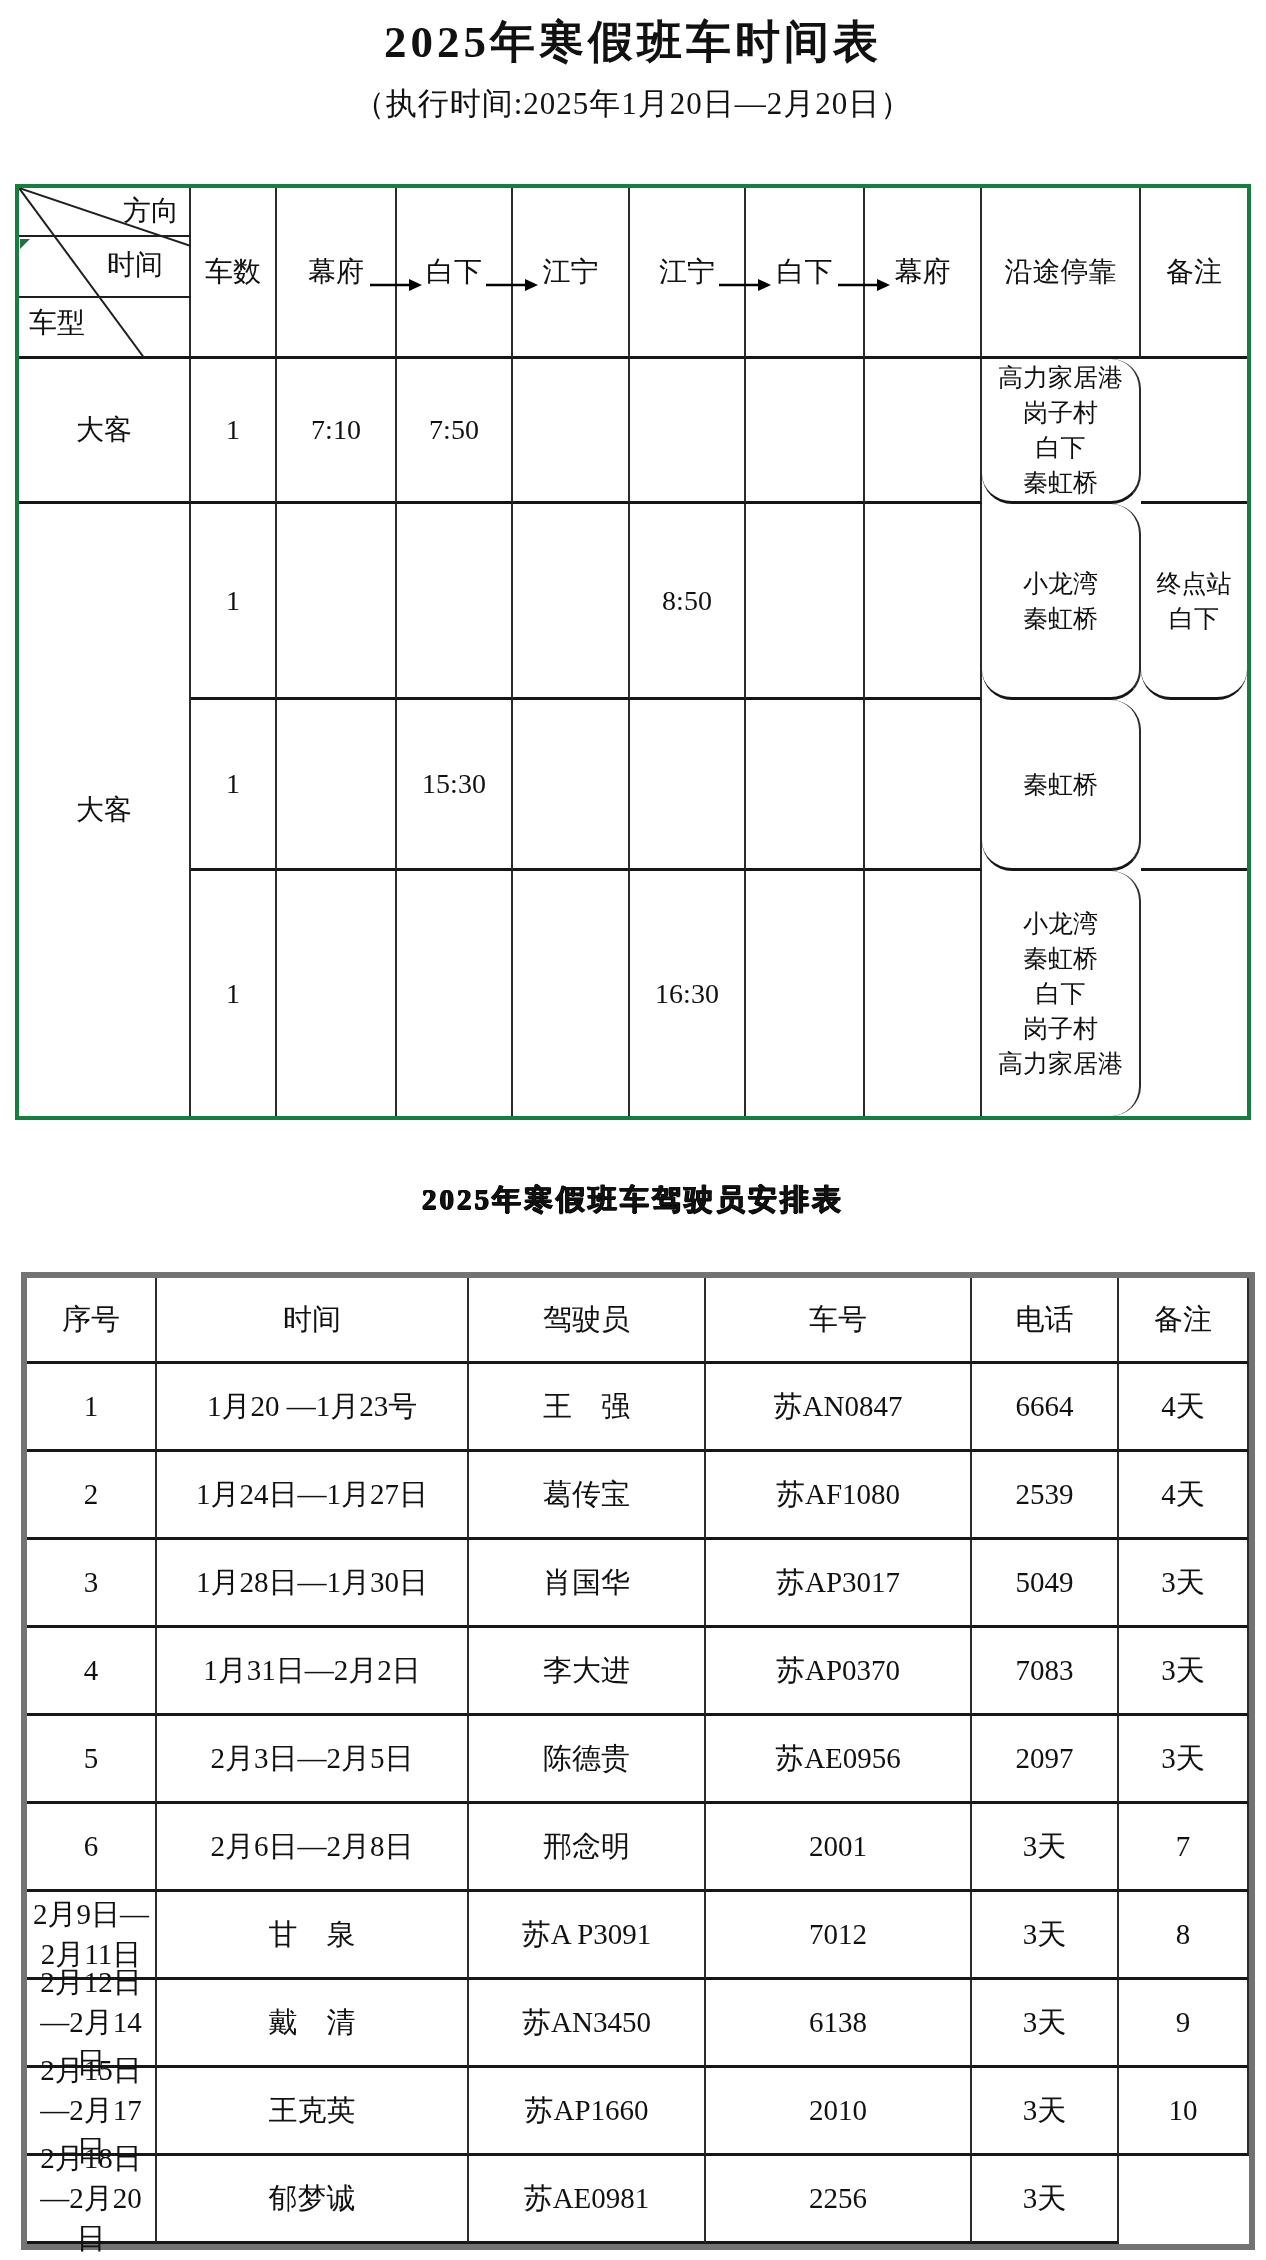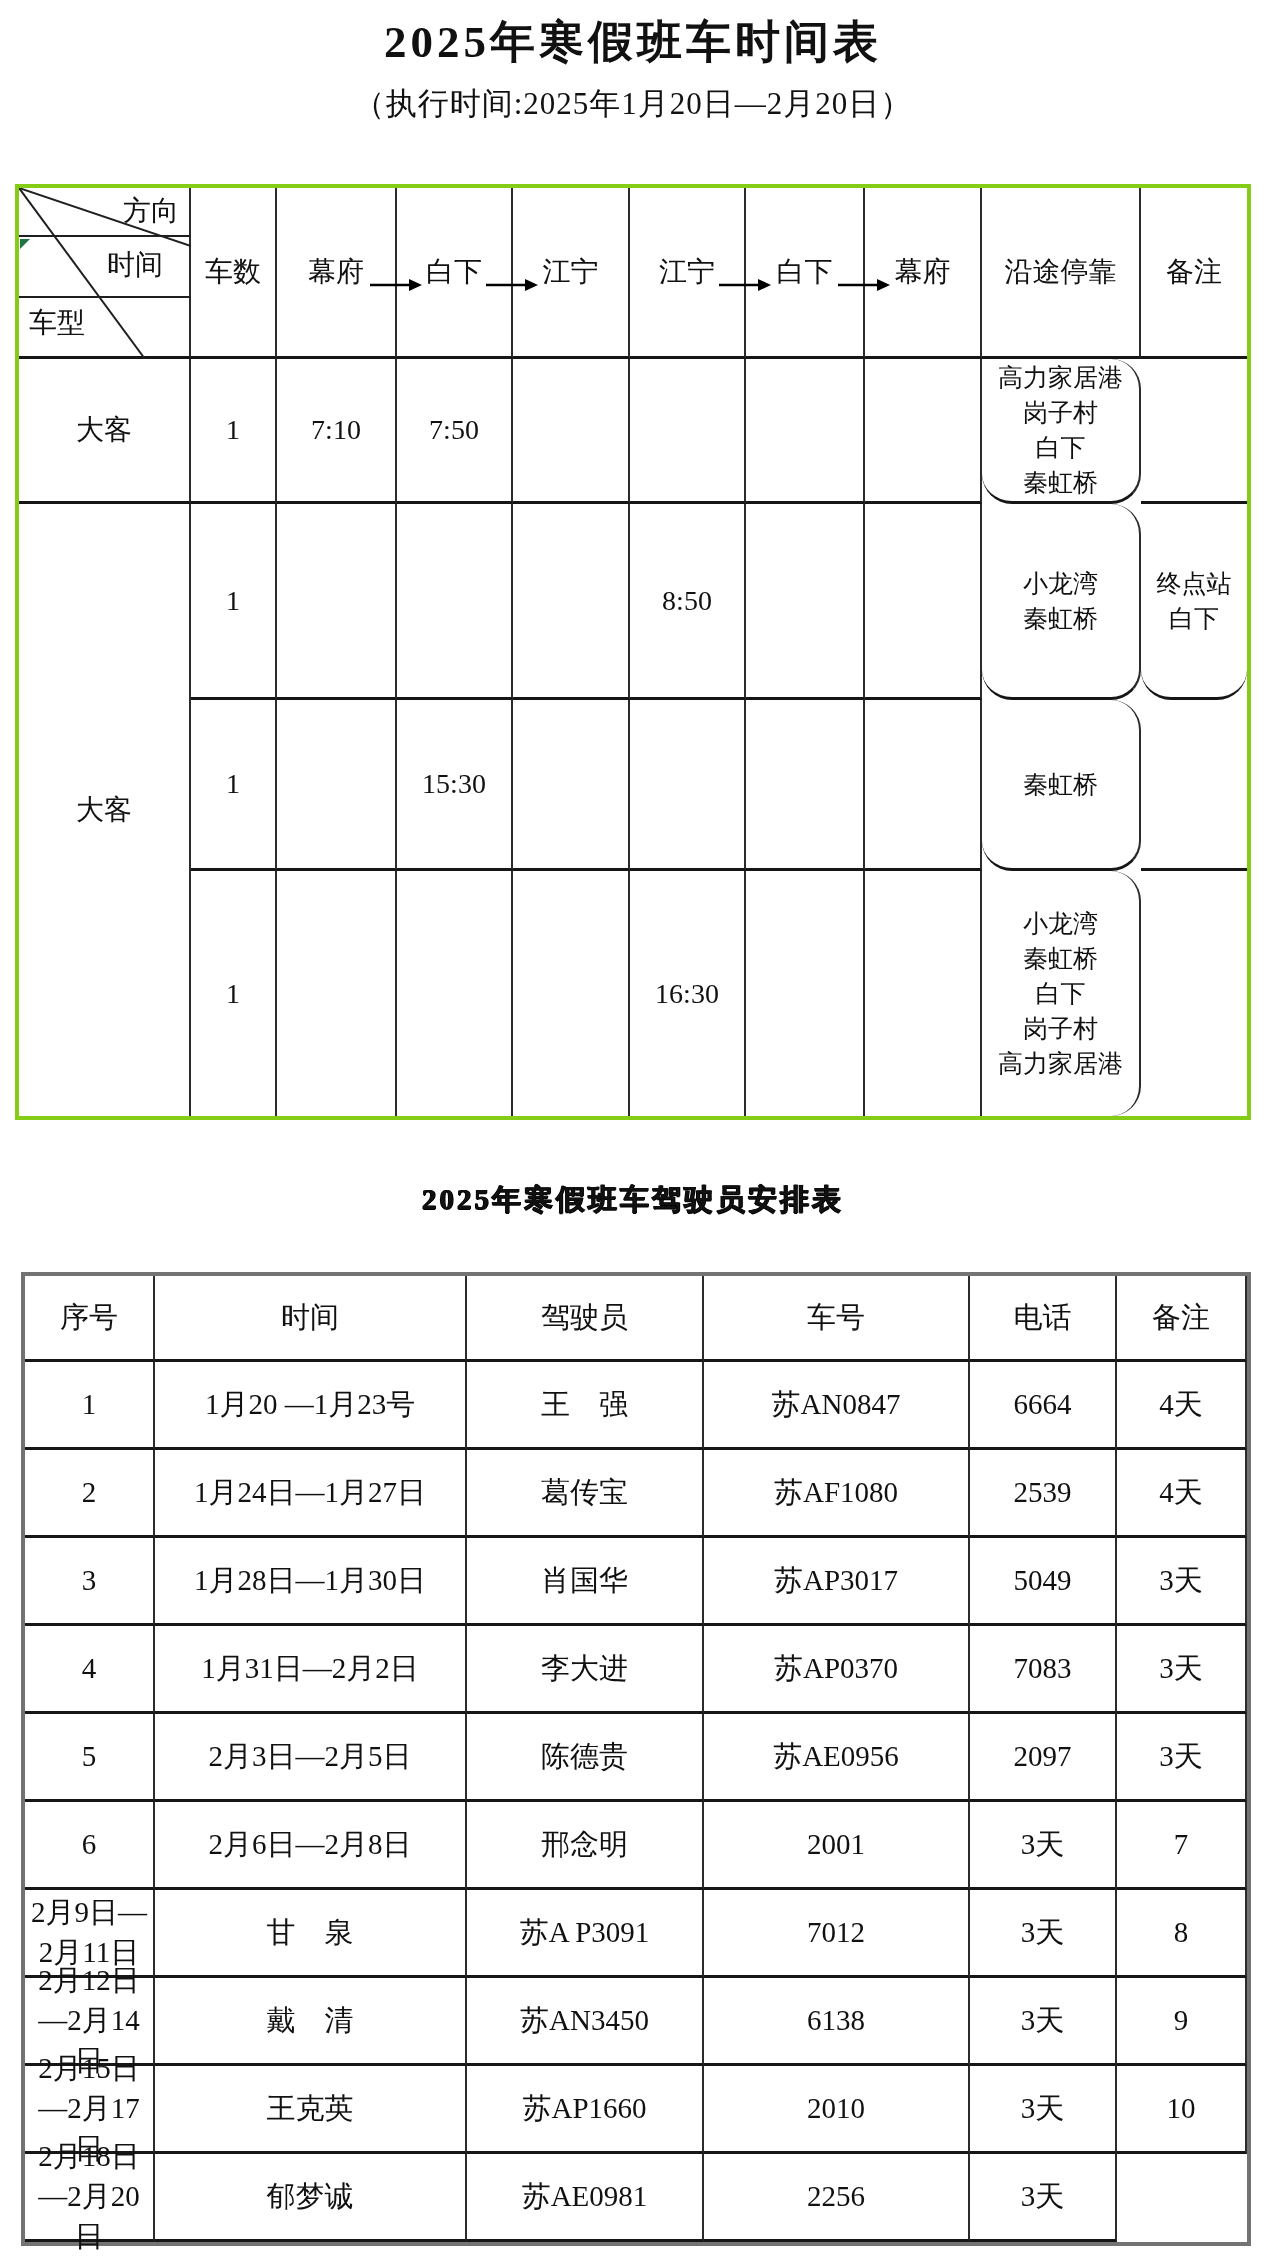--- a/index.html
+++ b/index.html
@@ -19,21 +19,21 @@
   .driver-title{
     margin:52px 0 0 0;text-align:center;
     font-size:29px;font-weight:700;letter-spacing:3px;line-height:54px;
     text-shadow:0.8px 0 0 #000,-0.8px 0 0 #000,0 0.5px 0 #000;
   }
   
   .g1{
     display:grid;
     grid-template-columns:172px 86px 120px 116px 117px 116px 119px 117px 159px 106px;
     grid-template-rows:171px 145px 196px 171px 245px;
-    border:4px solid #84cc16;
+    border:4px solid #15803d;
     width:1228px;margin:60px 0 0 15px;
     background:#fff;
   }
   .c{
     border-right:2px solid #2b2b2b;border-bottom:3px solid #161616;
     display:flex;align-items:center;justify-content:center;
     position:relative;font-size:28px;line-height:34px;text-align:center;
   }
   .lc{border-right:none;}
   .lr{border-bottom:none;}
@@ -52,21 +52,21 @@
   .lbl-type{top:120px;left:10px;}
   .green-tri{
     position:absolute;left:1px;top:51px;width:0;height:0;
     border-top:10px solid #217346;border-right:10px solid transparent;
   }
   
   .g2{
     display:grid;
     grid-template-columns:130px 312px 237px 266px 147px 130px;
     grid-template-rows:86px repeat(10,88px);
-    border:4px solid #737373;
+    border:6px solid #737373;
     width:1222px;margin:46px 0 0 21px;
     background:#fff;
   }
   .d{
     border-right:2px solid #2b2b2b;border-bottom:3px solid #161616;
     display:flex;align-items:center;justify-content:center;
     font-size:29px;text-align:center;
   }
 </style>
 </head>

